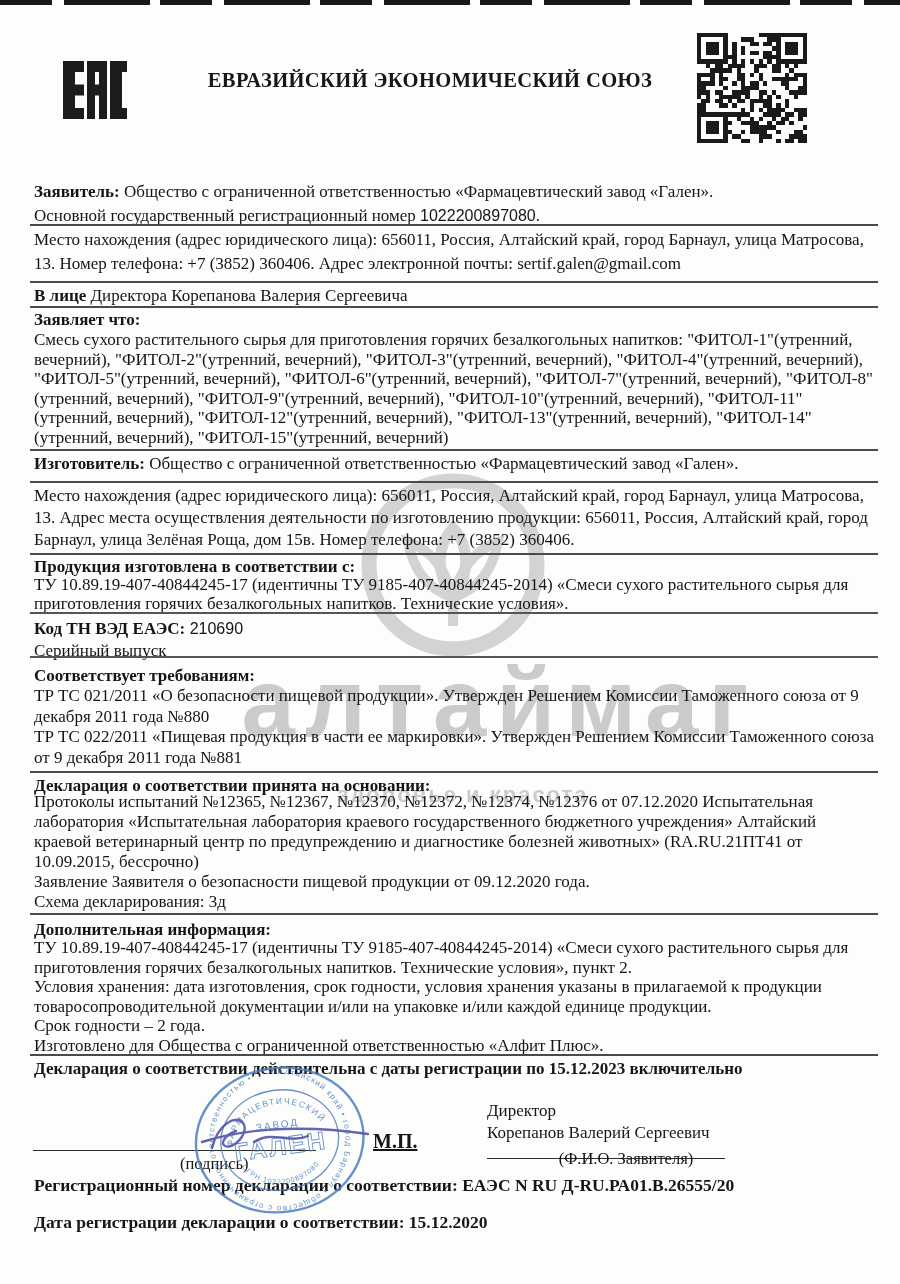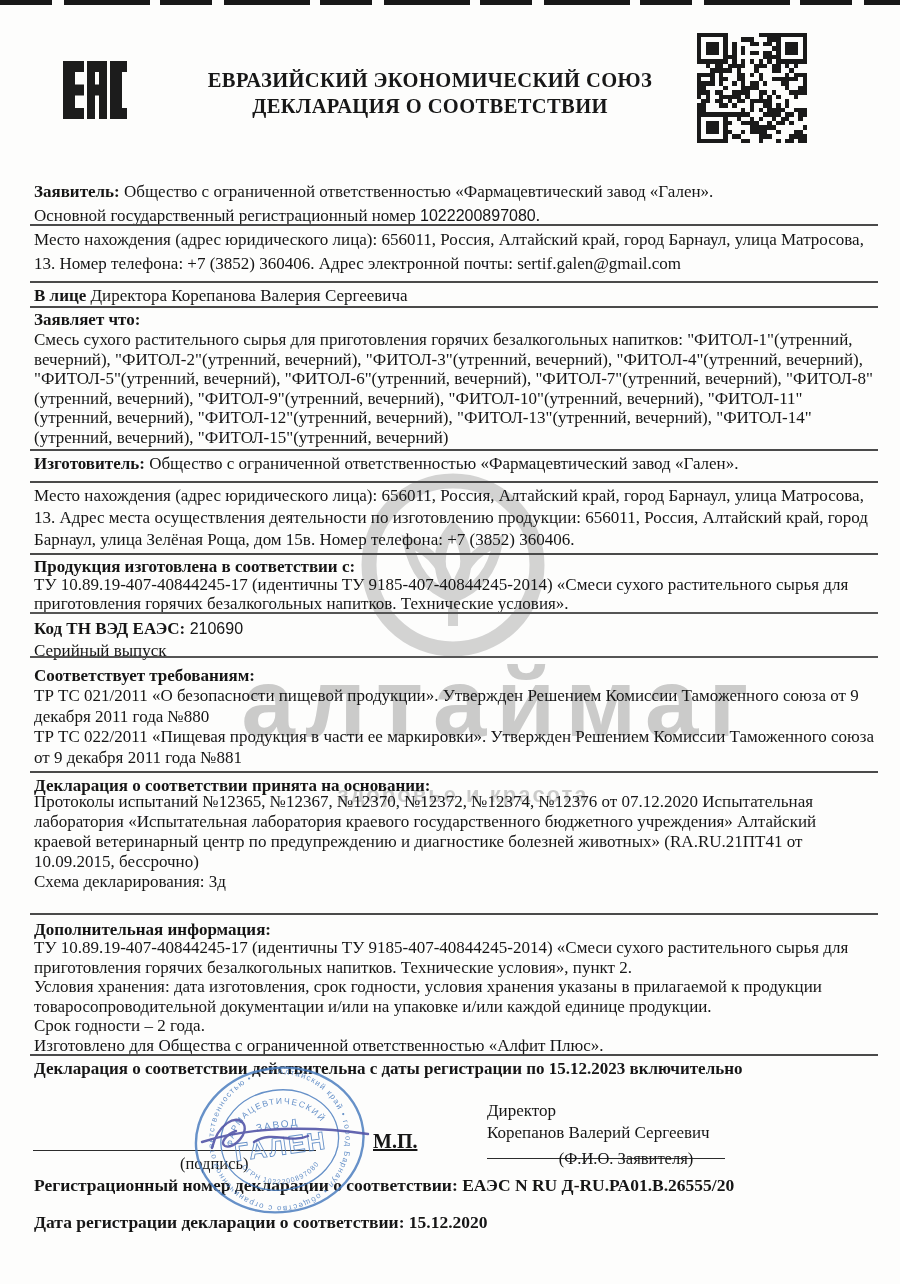--- a/index.html
+++ b/index.html
@@ -81,21 +81,20 @@
           <rect x="36" y="0" width="8" height="58"></rect>
         <rect x="24" y="0" width="20" height="11"></rect>
           <rect x="24" y="23.5" width="20" height="11"></rect>
         <rect x="47" y="0" width="12" height="58"></rect>
           <rect x="47" y="0" width="17" height="11"></rect>
         <rect x="47" y="47" width="17" height="11"></rect>
       </g>
     </svg>
     <div class="doc-title">
       <div>ЕВРАЗИЙСКИЙ ЭКОНОМИЧЕСКИЙ СОЮЗ</div>
-      <div>ДЕКЛАРАЦИЯ О СООТВЕТСТВИИ</div>
     </div>
     <div class="qr" id="qr"><svg viewBox="0 0 25 25" width="110" height="110" shape-rendering="crispEdges">
           <path fill="#1a1a1a" d="M0 0h1v1h-1zM1 0h1v1h-1zM2 0h1v1h-1zM3 0h1v1h-1zM4 0h1v1h-1zM5 0h1v1h-1zM6 0h1v1h-1zM14 0h1v1h-1zM15 0h1v1h-1zM16 0h1v1h-1zM17 0h1v1h-1zM18 0h1v1h-1zM19 0h1v1h-1zM20 0h1v1h-1zM21 0h1v1h-1zM22 0h1v1h-1zM23 0h1v1h-1zM24 0h1v1h-1zM0 1h1v1h-1zM6 1h1v1h-1zM10 1h1v1h-1zM11 1h1v1h-1zM12 1h1v1h-1zM16 1h1v1h-1zM17 1h1v1h-1zM18 1h1v1h-1zM24 1h1v1h-1zM0 2h1v1h-1zM2 2h1v1h-1zM3 2h1v1h-1zM4 2h1v1h-1zM6 2h1v1h-1zM8 2h1v1h-1zM12 2h1v1h-1zM13 2h1v1h-1zM15 2h1v1h-1zM16 2h1v1h-1zM18 2h1v1h-1zM20 2h1v1h-1zM21 2h1v1h-1zM22 2h1v1h-1zM24 2h1v1h-1zM0 3h1v1h-1zM2 3h1v1h-1zM3 3h1v1h-1zM4 3h1v1h-1zM6 3h1v1h-1zM8 3h1v1h-1zM10 3h1v1h-1zM17 3h1v1h-1zM18 3h1v1h-1zM20 3h1v1h-1zM21 3h1v1h-1zM22 3h1v1h-1zM24 3h1v1h-1zM0 4h1v1h-1zM2 4h1v1h-1zM3 4h1v1h-1zM4 4h1v1h-1zM6 4h1v1h-1zM8 4h1v1h-1zM10 4h1v1h-1zM12 4h1v1h-1zM13 4h1v1h-1zM15 4h1v1h-1zM16 4h1v1h-1zM18 4h1v1h-1zM20 4h1v1h-1zM21 4h1v1h-1zM22 4h1v1h-1zM24 4h1v1h-1zM0 5h1v1h-1zM6 5h1v1h-1zM7 5h1v1h-1zM8 5h1v1h-1zM15 5h1v1h-1zM16 5h1v1h-1zM17 5h1v1h-1zM18 5h1v1h-1zM24 5h1v1h-1zM0 6h1v1h-1zM1 6h1v1h-1zM2 6h1v1h-1zM3 6h1v1h-1zM4 6h1v1h-1zM5 6h1v1h-1zM6 6h1v1h-1zM8 6h1v1h-1zM10 6h1v1h-1zM12 6h1v1h-1zM14 6h1v1h-1zM16 6h1v1h-1zM18 6h1v1h-1zM19 6h1v1h-1zM20 6h1v1h-1zM21 6h1v1h-1zM22 6h1v1h-1zM23 6h1v1h-1zM24 6h1v1h-1zM2 7h1v1h-1zM4 7h1v1h-1zM5 7h1v1h-1zM7 7h1v1h-1zM8 7h1v1h-1zM9 7h1v1h-1zM10 7h1v1h-1zM13 7h1v1h-1zM14 7h1v1h-1zM15 7h1v1h-1zM17 7h1v1h-1zM18 7h1v1h-1zM20 7h1v1h-1zM22 7h1v1h-1zM3 8h1v1h-1zM4 8h1v1h-1zM5 8h1v1h-1zM6 8h1v1h-1zM7 8h1v1h-1zM9 8h1v1h-1zM13 8h1v1h-1zM17 8h1v1h-1zM18 8h1v1h-1zM21 8h1v1h-1zM0 9h1v1h-1zM1 9h1v1h-1zM2 9h1v1h-1zM3 9h1v1h-1zM5 9h1v1h-1zM9 9h1v1h-1zM10 9h1v1h-1zM12 9h1v1h-1zM14 9h1v1h-1zM20 9h1v1h-1zM22 9h1v1h-1zM23 9h1v1h-1zM24 9h1v1h-1zM0 10h1v1h-1zM3 10h1v1h-1zM5 10h1v1h-1zM6 10h1v1h-1zM9 10h1v1h-1zM10 10h1v1h-1zM14 10h1v1h-1zM17 10h1v1h-1zM18 10h1v1h-1zM19 10h1v1h-1zM20 10h1v1h-1zM21 10h1v1h-1zM22 10h1v1h-1zM24 10h1v1h-1zM0 11h1v1h-1zM1 11h1v1h-1zM2 11h1v1h-1zM3 11h1v1h-1zM5 11h1v1h-1zM8 11h1v1h-1zM10 11h1v1h-1zM12 11h1v1h-1zM13 11h1v1h-1zM15 11h1v1h-1zM19 11h1v1h-1zM20 11h1v1h-1zM24 11h1v1h-1zM0 12h1v1h-1zM1 12h1v1h-1zM6 12h1v1h-1zM10 12h1v1h-1zM11 12h1v1h-1zM12 12h1v1h-1zM13 12h1v1h-1zM20 12h1v1h-1zM23 12h1v1h-1zM24 12h1v1h-1zM0 13h1v1h-1zM1 13h1v1h-1zM2 13h1v1h-1zM4 13h1v1h-1zM5 13h1v1h-1zM8 13h1v1h-1zM9 13h1v1h-1zM10 13h1v1h-1zM11 13h1v1h-1zM14 13h1v1h-1zM15 13h1v1h-1zM17 13h1v1h-1zM21 13h1v1h-1zM22 13h1v1h-1zM23 13h1v1h-1zM24 13h1v1h-1zM0 14h1v1h-1zM2 14h1v1h-1zM5 14h1v1h-1zM6 14h1v1h-1zM7 14h1v1h-1zM8 14h1v1h-1zM9 14h1v1h-1zM11 14h1v1h-1zM14 14h1v1h-1zM16 14h1v1h-1zM18 14h1v1h-1zM22 14h1v1h-1zM1 15h1v1h-1zM2 15h1v1h-1zM4 15h1v1h-1zM5 15h1v1h-1zM7 15h1v1h-1zM9 15h1v1h-1zM10 15h1v1h-1zM12 15h1v1h-1zM13 15h1v1h-1zM14 15h1v1h-1zM15 15h1v1h-1zM16 15h1v1h-1zM20 15h1v1h-1zM0 16h1v1h-1zM1 16h1v1h-1zM5 16h1v1h-1zM6 16h1v1h-1zM8 16h1v1h-1zM12 16h1v1h-1zM15 16h1v1h-1zM16 16h1v1h-1zM18 16h1v1h-1zM20 16h1v1h-1zM0 17h1v1h-1zM1 17h1v1h-1zM10 17h1v1h-1zM12 17h1v1h-1zM14 17h1v1h-1zM16 17h1v1h-1zM17 17h1v1h-1zM18 17h1v1h-1zM19 17h1v1h-1zM22 17h1v1h-1zM23 17h1v1h-1zM24 17h1v1h-1zM0 18h1v1h-1zM1 18h1v1h-1zM2 18h1v1h-1zM3 18h1v1h-1zM4 18h1v1h-1zM5 18h1v1h-1zM6 18h1v1h-1zM7 18h1v1h-1zM8 18h1v1h-1zM9 18h1v1h-1zM10 18h1v1h-1zM11 18h1v1h-1zM15 18h1v1h-1zM16 18h1v1h-1zM17 18h1v1h-1zM18 18h1v1h-1zM20 18h1v1h-1zM21 18h1v1h-1zM23 18h1v1h-1zM24 18h1v1h-1zM0 19h1v1h-1zM6 19h1v1h-1zM9 19h1v1h-1zM12 19h1v1h-1zM14 19h1v1h-1zM17 19h1v1h-1zM19 19h1v1h-1zM20 19h1v1h-1zM23 19h1v1h-1zM0 20h1v1h-1zM2 20h1v1h-1zM3 20h1v1h-1zM4 20h1v1h-1zM6 20h1v1h-1zM7 20h1v1h-1zM10 20h1v1h-1zM11 20h1v1h-1zM12 20h1v1h-1zM13 20h1v1h-1zM16 20h1v1h-1zM18 20h1v1h-1zM19 20h1v1h-1zM21 20h1v1h-1zM0 21h1v1h-1zM2 21h1v1h-1zM3 21h1v1h-1zM4 21h1v1h-1zM6 21h1v1h-1zM12 21h1v1h-1zM13 21h1v1h-1zM14 21h1v1h-1zM15 21h1v1h-1zM16 21h1v1h-1zM17 21h1v1h-1zM24 21h1v1h-1zM0 22h1v1h-1zM2 22h1v1h-1zM3 22h1v1h-1zM4 22h1v1h-1zM6 22h1v1h-1zM7 22h1v1h-1zM10 22h1v1h-1zM12 22h1v1h-1zM13 22h1v1h-1zM14 22h1v1h-1zM15 22h1v1h-1zM18 22h1v1h-1zM22 22h1v1h-1zM23 22h1v1h-1zM0 23h1v1h-1zM6 23h1v1h-1zM8 23h1v1h-1zM9 23h1v1h-1zM14 23h1v1h-1zM15 23h1v1h-1zM16 23h1v1h-1zM21 23h1v1h-1zM22 23h1v1h-1zM23 23h1v1h-1zM24 23h1v1h-1zM0 24h1v1h-1zM1 24h1v1h-1zM2 24h1v1h-1zM3 24h1v1h-1zM4 24h1v1h-1zM5 24h1v1h-1zM6 24h1v1h-1zM10 24h1v1h-1zM11 24h1v1h-1zM14 24h1v1h-1zM18 24h1v1h-1zM20 24h1v1h-1zM21 24h1v1h-1zM23 24h1v1h-1zM24 24h1v1h-1z"></path>
         </svg></div>
 
     <div class="sec lh24" style="top:180px">
       <div><b class="b">Заявитель:</b><span> Общество с ограниченной ответственностью «Фармацевтический завод «Гален».</span></div>
       <div><span>Основной государственный регистрационный номер </span><span class="sans">1022200897080</span><span>.</span></div>
     </div>
     <div class="rule" style="top:224px"></div>
@@ -133,20 +132,21 @@
     <div class="sec b" style="top:665px">Соответствует требованиям:</div>
     <div class="sec lh205" style="top:686px">
       <div>ТР ТС 021/2011 «О безопасности пищевой продукции». Утвержден Решением Комиссии Таможенного союза от 9 декабря  2011 года №880</div>
       <div>ТР ТС 022/2011 «Пищевая продукция в части ее маркировки». Утвержден Решением Комиссии Таможенного союза от 9 декабря  2011 года №881</div>
     </div>
     <div class="rule" style="top:771px"></div>
 
     <div class="sec b" style="top:775px">Декларация о соответствии принята на основании:</div>
     <div class="sec lh20" style="top:792px;width:830px">
       <div>Протоколы испытаний №12365, №12367, №12370, №12372, №12374, №12376 от 07.12.2020 Испытательная лаборатория «Испытательная лаборатория краевого государственного бюджетного учреждения» Алтайский краевой ветеринарный центр по предупреждению и диагностике болезней животных» (RA.RU.21ПТ41 от 10.09.2015, бессрочно)</div>
+      <div>Заявление Заявителя о безопасности пищевой продукции от 09.12.2020 года.</div>
       <div>Схема декларирования: 3д</div>
     </div>
     <div class="rule" style="top:913px"></div>
 
     <div class="sec b" style="top:919px">Дополнительная информация:</div>
     <div class="sec lh195" style="top:938px">
       <div>ТУ 10.89.19-407-40844245-17 (идентичны ТУ 9185-407-40844245-2014) «Смеси сухого растительного сырья для приготовления горячих безалкогольных напитков. Технические условия», пункт 2.</div>
       <div>Условия хранения: дата изготовления, срок годности, условия хранения указаны в прилагаемой к продукции товаросопроводительной документации и/или на упаковке и/или каждой единице продукции.</div>
       <div>Срок годности – 2 года.</div>
       <div>Изготовлено для Общества с ограниченной ответственностью «Алфит Плюс».</div>

